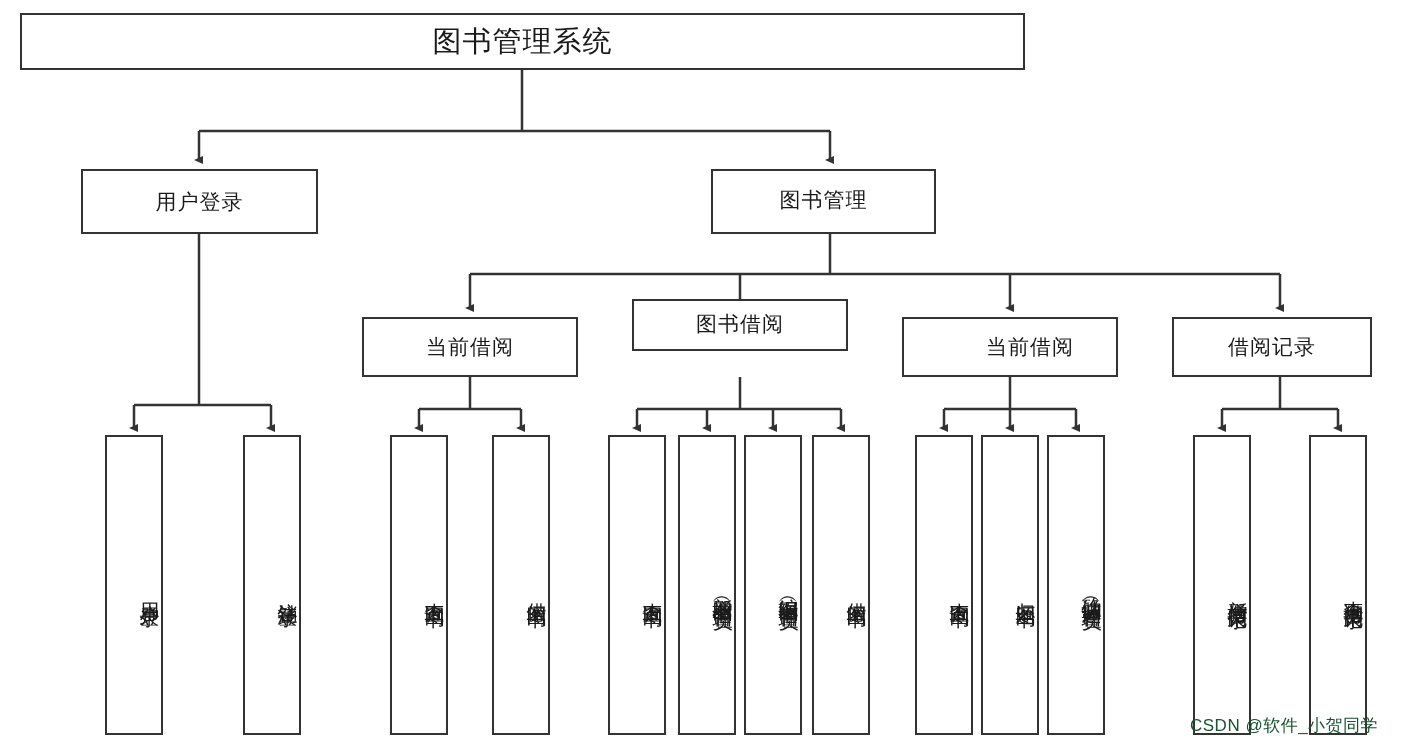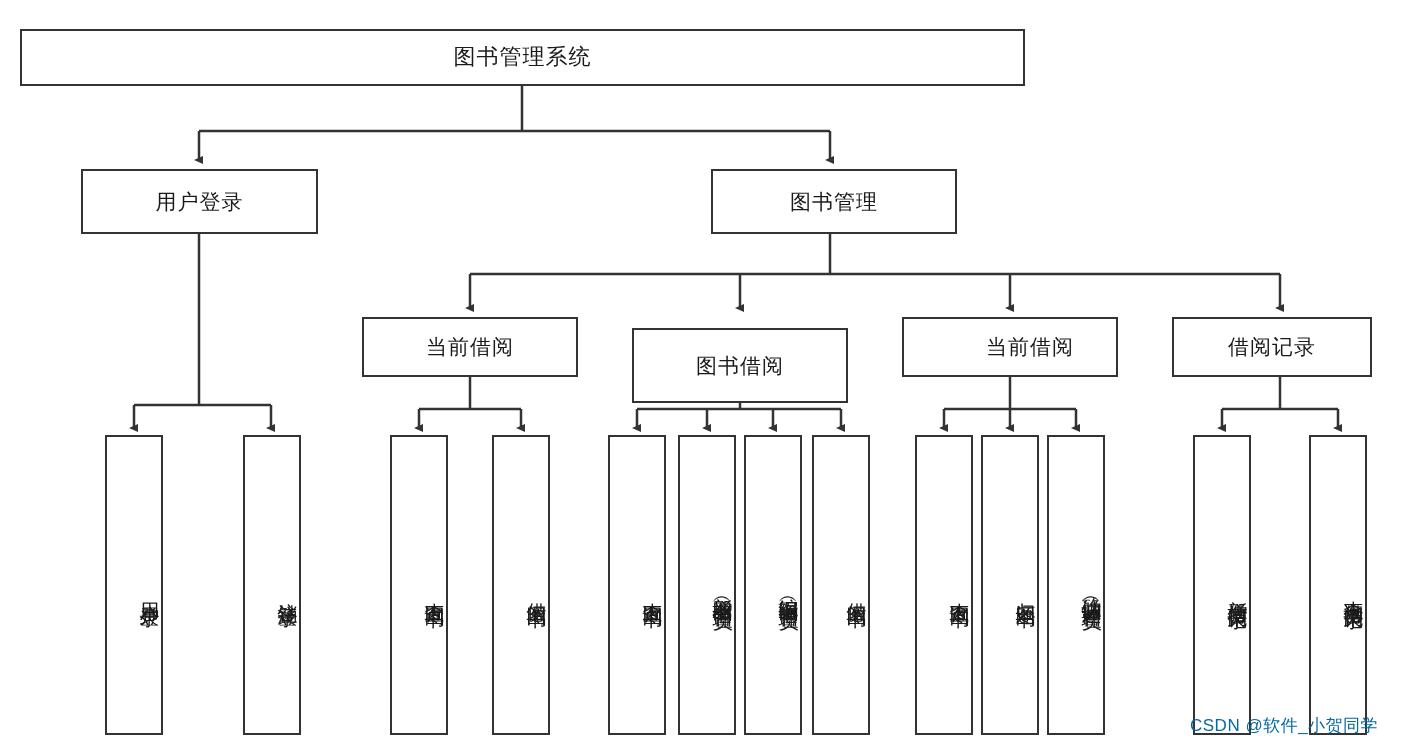--- a/index.html
+++ b/index.html
@@ -34,22 +34,21 @@
     align-items: center;
     justify-content: center;
     color: #1a1a1a;
   }
   .node.horizontal {
     font-size: 21px;
     letter-spacing: 1px;
     line-height: 1.1;
   }
   .node.root {
-    font-size: 22px;
-    margin-top: 16px;
+    font-size: 29px;
   }
   .node.vertical {
     writing-mode: vertical-rl;
     text-orientation: upright;
     font-size: 20px;
     line-height: 1.12;
     letter-spacing: 2px;
     align-items: flex-start;
     justify-content: center;
     padding-top: 12px;
@@ -57,21 +56,21 @@
   .node.vertical .vtext {
     writing-mode: vertical-rl;
     text-orientation: upright;
     white-space: pre;
   }
   #watermark {
     position: absolute;
     left: 1190px;
     top: 714px;
     font-size: 17px;
-    color: #0369a1;
+    color: #14532d;
     white-space: nowrap;
     letter-spacing: 0.5px;
   }
 </style>
 </head>
 <body>
 
 <div id="diagram-root">
 
   <svg id="edge-layer" viewBox="0 0 1405 747" xmlns="http://www.w3.org/2000/svg">
@@ -120,24 +119,24 @@
       <path d="M1280,377 L1280,409"></path>
       <path d="M1222,409 L1338,409"></path>
       <path d="M1222,409 L1222,428" marker-end="url(#arrow)"></path>
       <path d="M1338,409 L1338,428" marker-end="url(#arrow)"></path>
     </g>
   </svg>
 
   <div class="node horizontal root" style="left:20px; top:13px; width:1005px; height:57px;">图书管理系统</div>
 
   <div class="node horizontal" style="left:81px; top:169px; width:237px; height:65px;">用户登录</div>
-  <div class="node horizontal" style="left:711px; top:169px; width:246px; height:65px;">图书管理</div>
+  <div class="node horizontal" style="left:711px; top:169px; width:225px; height:65px;font-family:Liberation Mono, monospace;">图书管理</div>
 
   <div class="node horizontal" style="left:362px; top:317px; width:216px; height:60px;">当前借阅</div>
-  <div class="node horizontal" style="left:632px; top:328px; width:216px; height:75px;">图书借阅</div>
+  <div class="node horizontal" style="left:632px; top:299px; width:216px; height:52px;font-family:Liberation Serif, serif;">图书借阅</div>
   <div class="node horizontal" style="left:902px; top:317px; width:216px; height:60px;padding-left:40px;">当前借阅</div>
   <div class="node horizontal" style="left:1172px; top:317px; width:200px; height:60px;">借阅记录</div>
 
   <div class="node vertical" style="left:105px; top:435px; width:58px; height:300px;">
     <span class="vtext">用户登录</span>
   </div>
   <div class="node vertical" style="left:243px; top:435px; width:58px; height:300px;">
     <span class="vtext">注销登录</span>
   </div>
 

